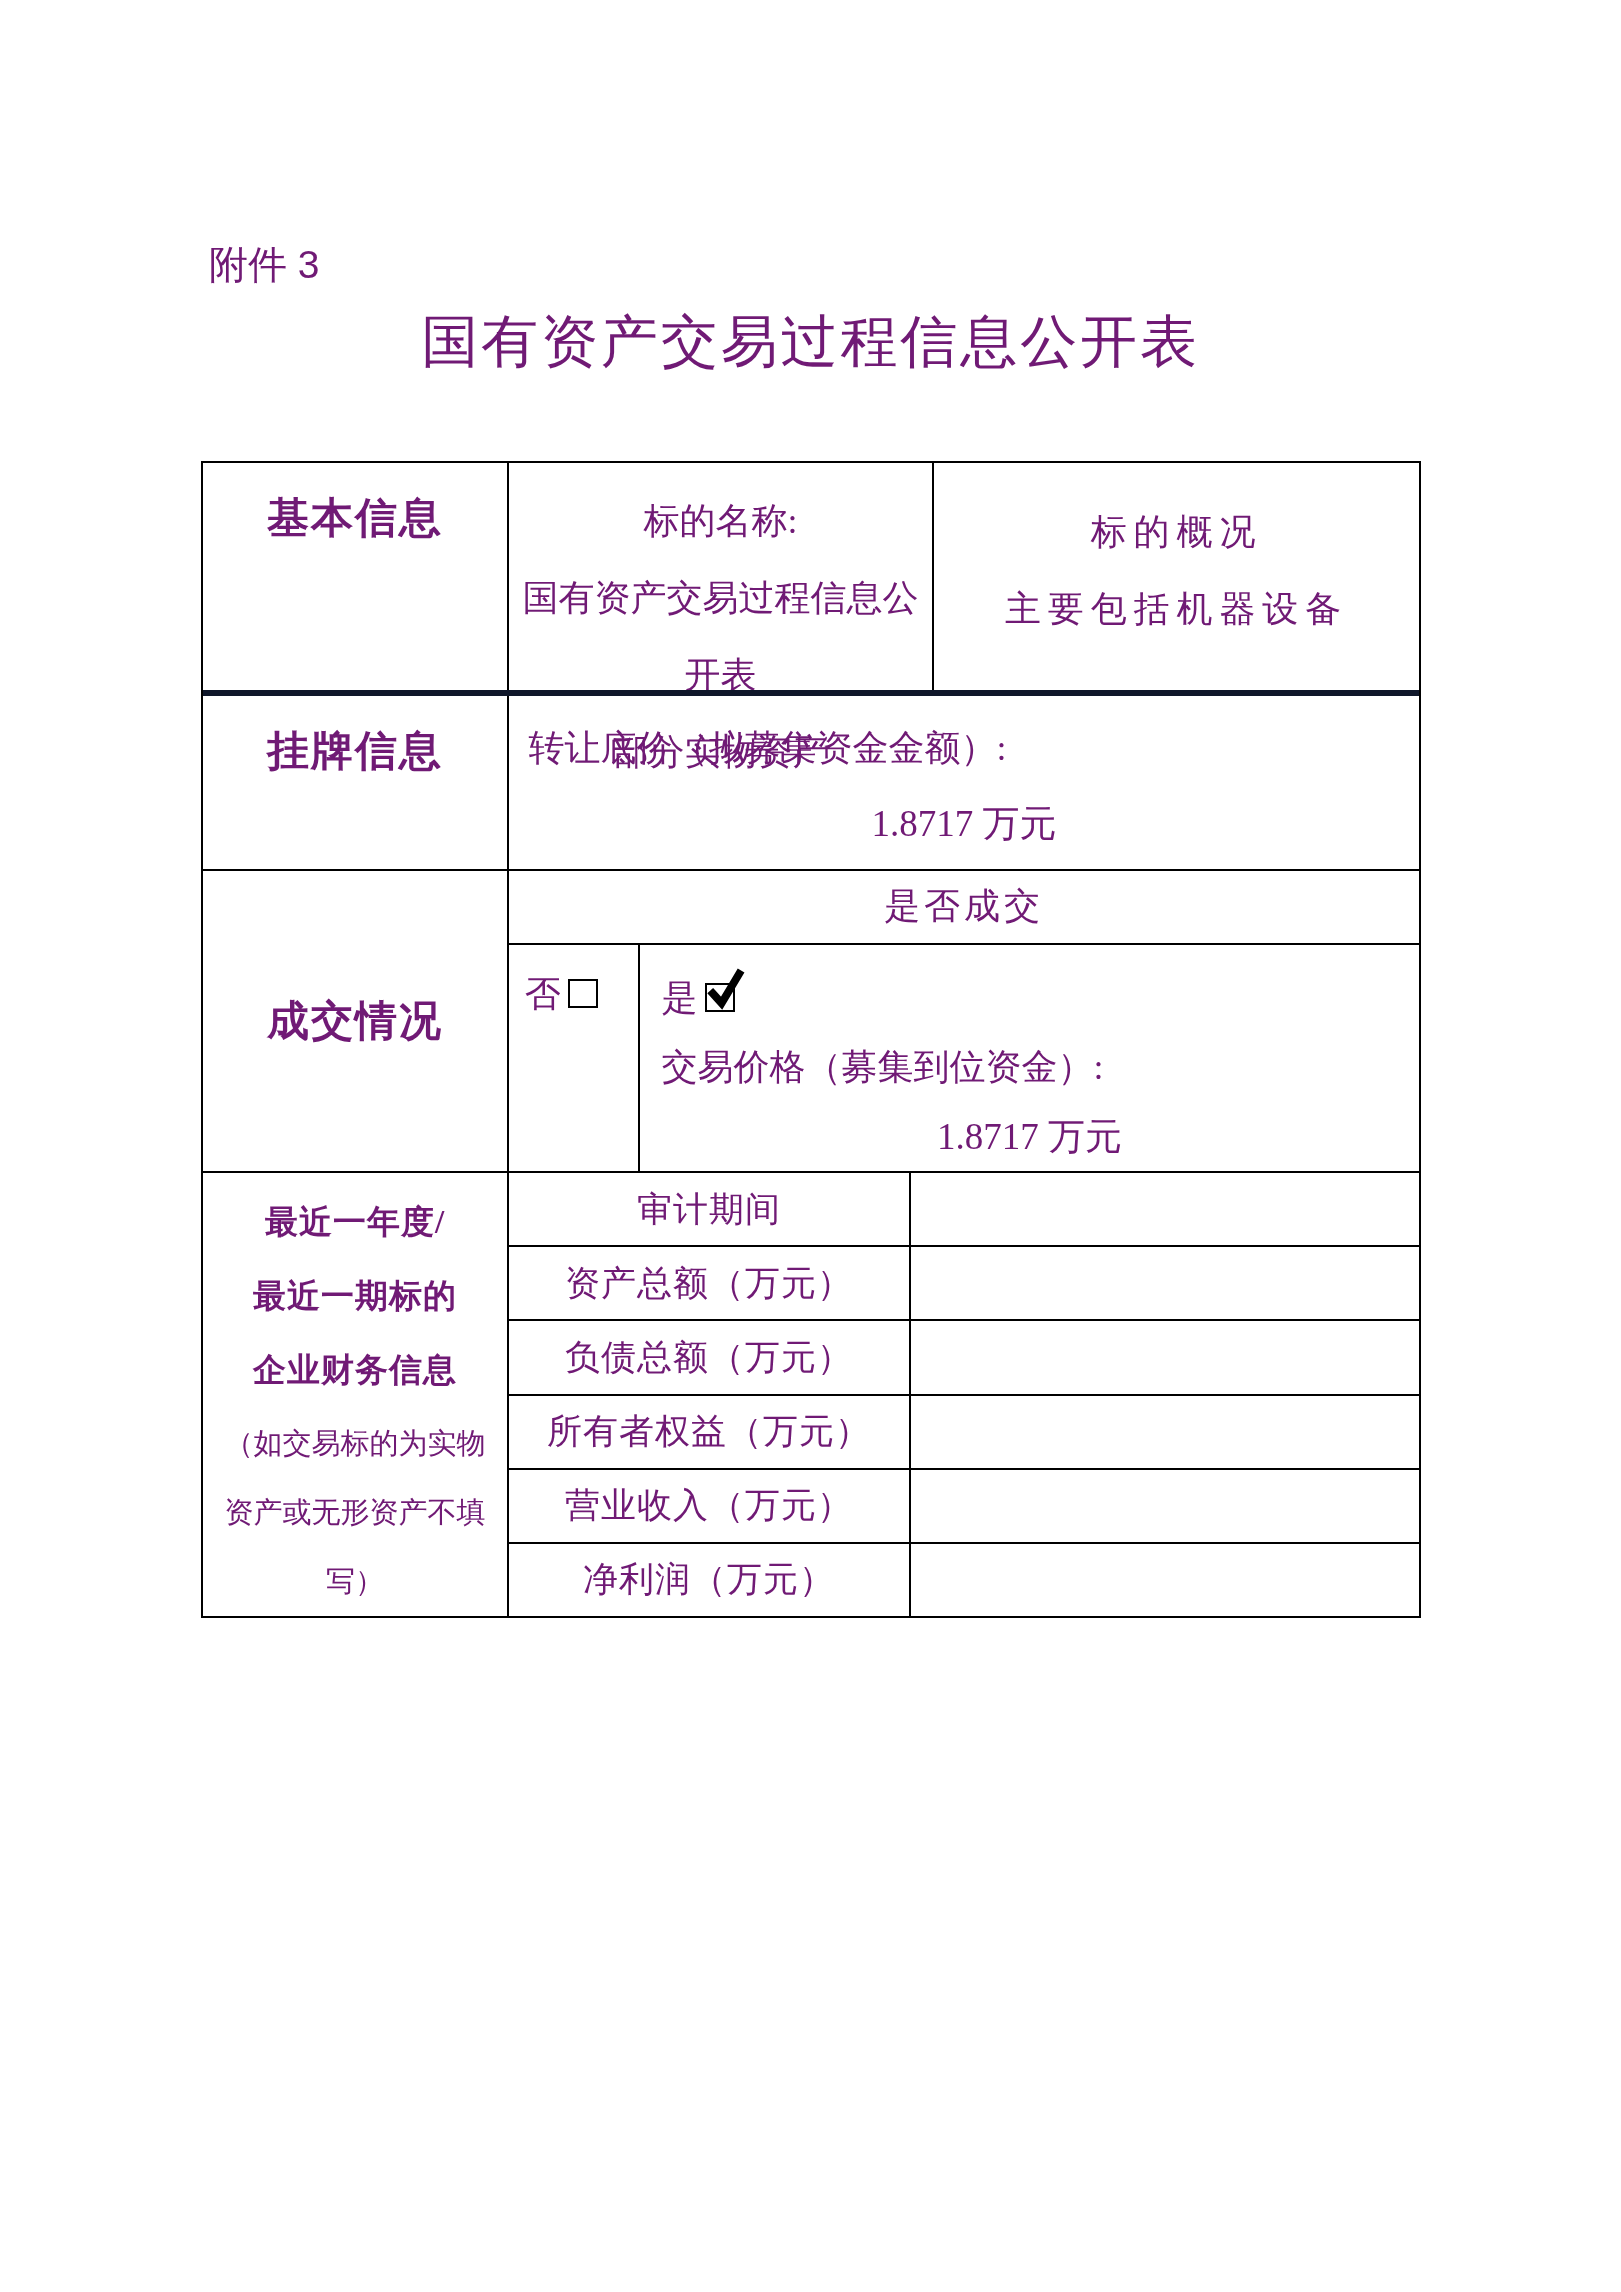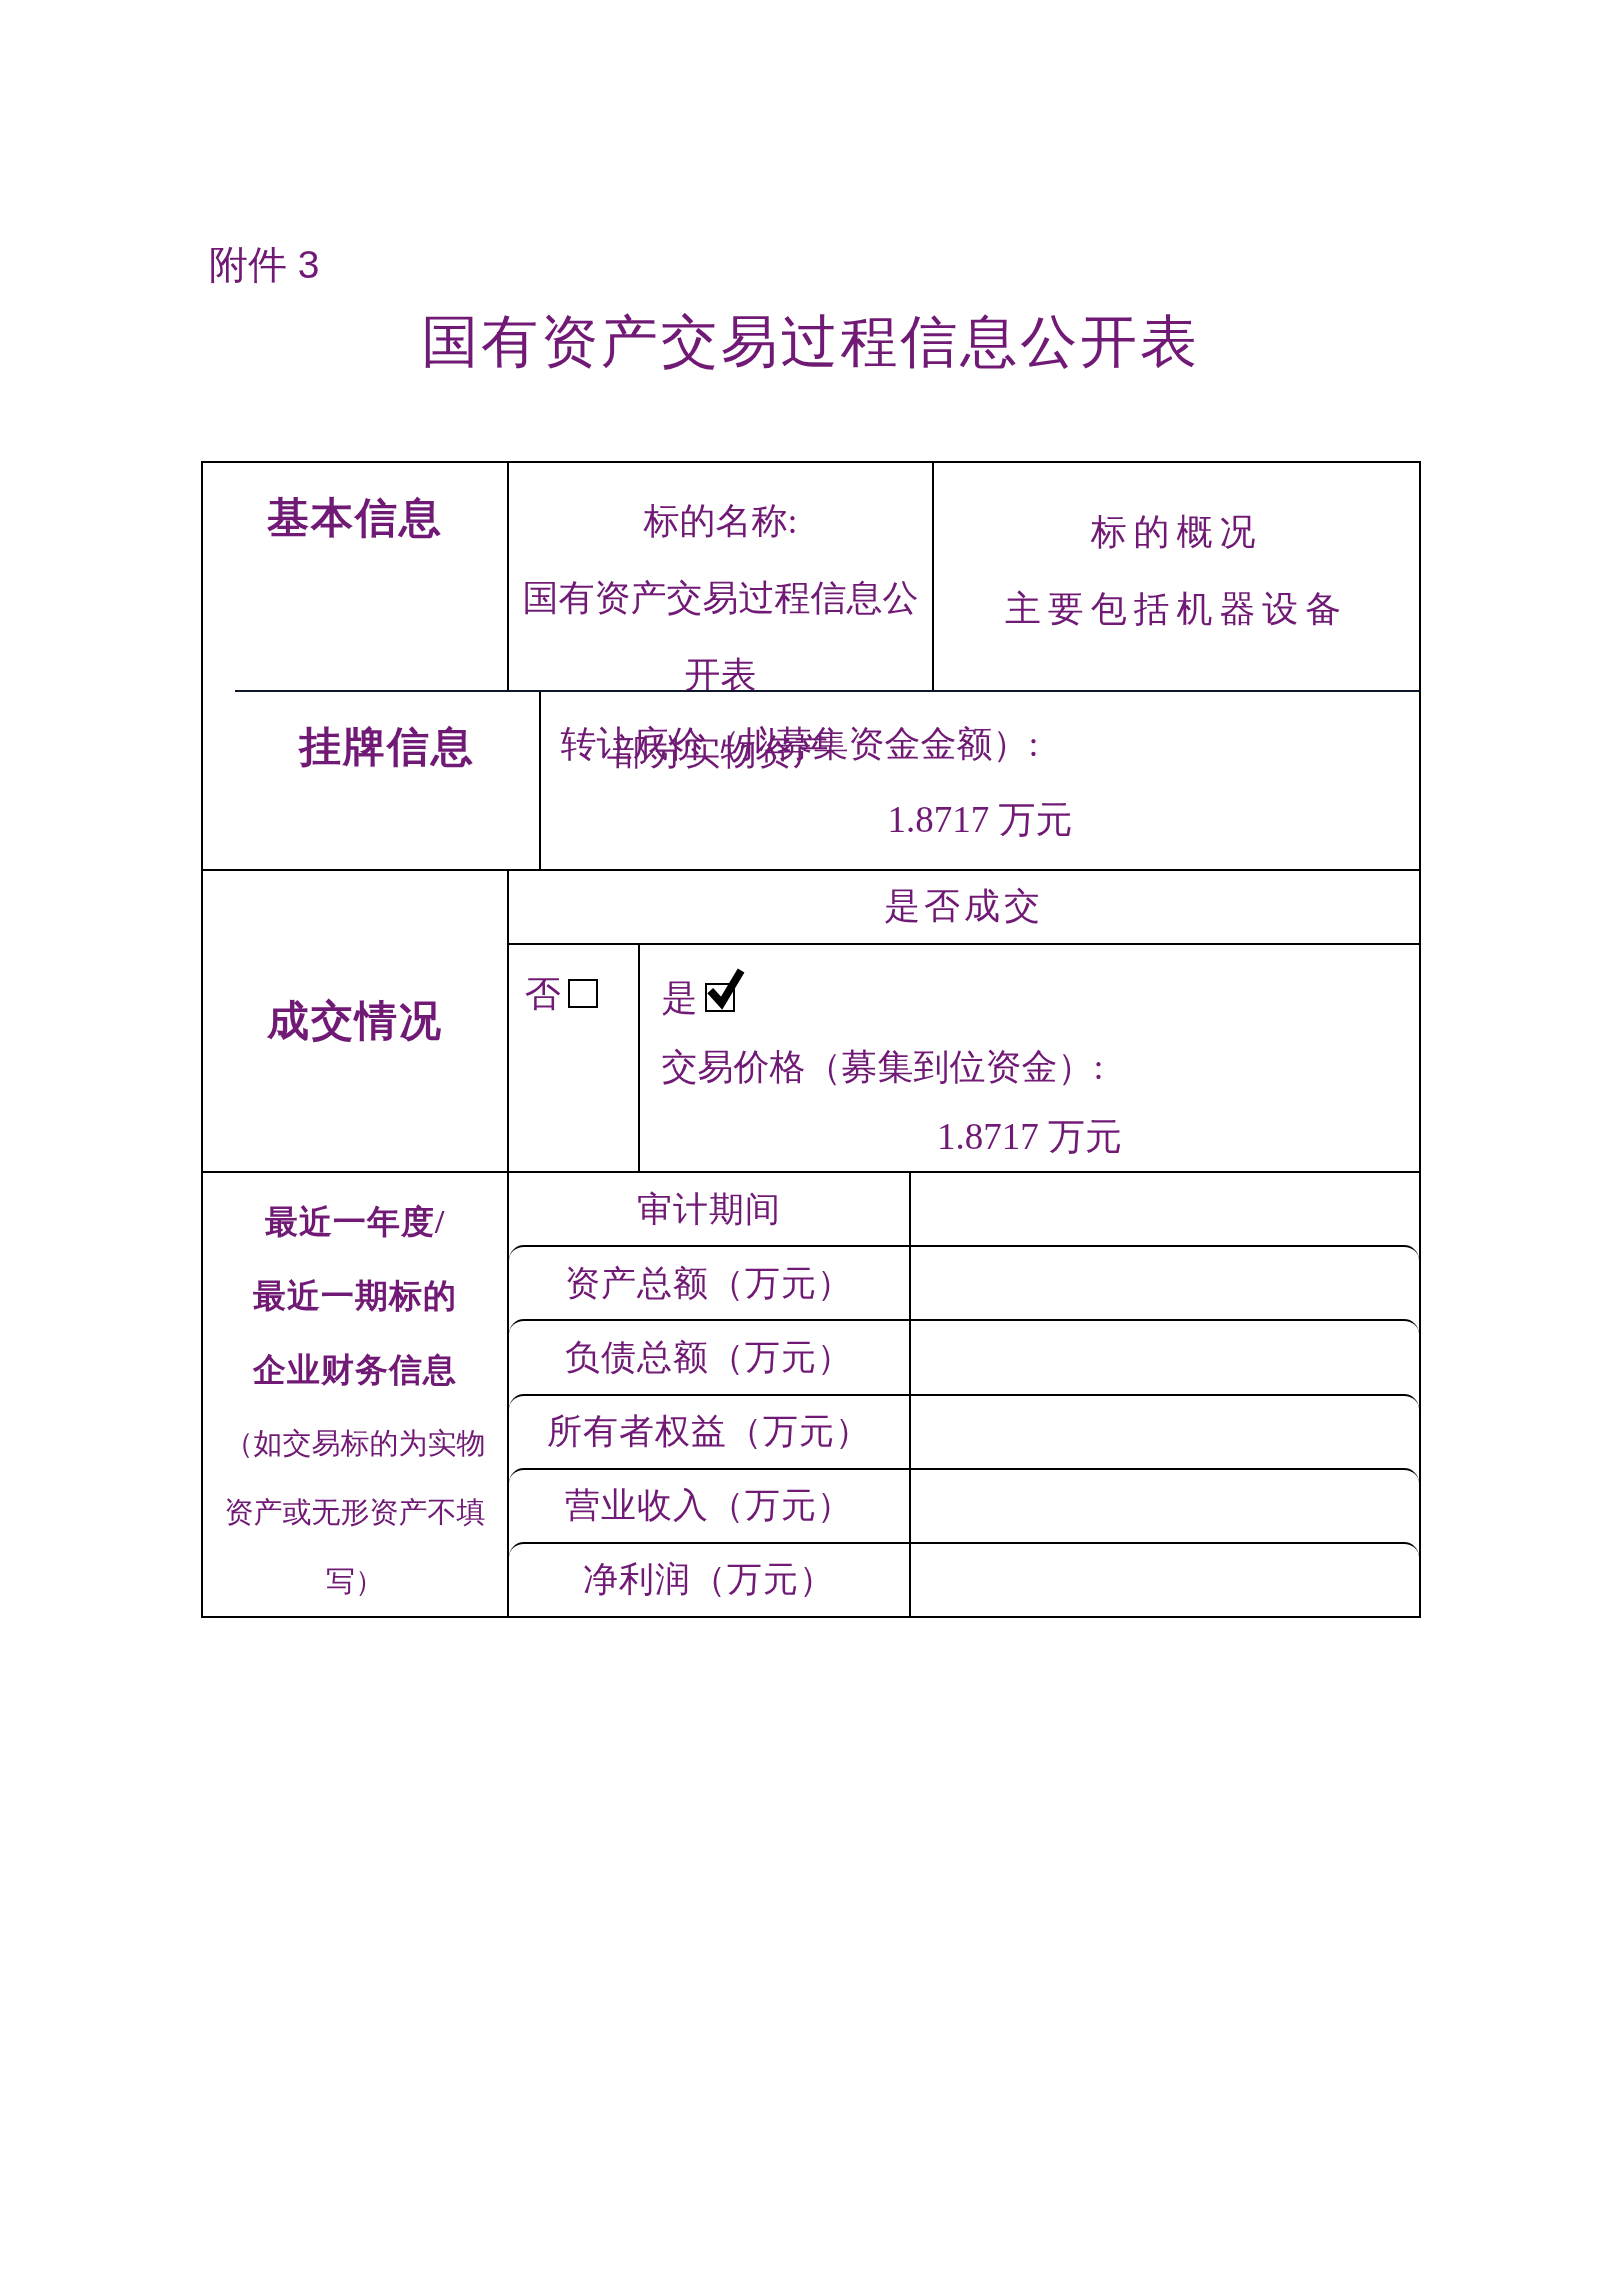--- a/index.html
+++ b/index.html
@@ -24,21 +24,21 @@
   .tbl{
     position:absolute;left:201px;top:461px;
     width:1220px;height:1157px;
     border:2px solid #000;
     box-sizing:border-box;
     display:flex;flex-direction:column;
     font-size:36px;
   }
   .sec{display:flex;box-sizing:border-box;}
   .sec-basic{height:227px;}
-  .sec-listing{height:181px;border-top:2px solid #0f172a;margin-left:32px;}
+  .sec-listing{height:181px;border-top:6px solid #0f172a;}
   .sec-deal{height:305px;border-top:2.9px solid #000;}
   .sec-fin{height:466px;border-top:2.9px solid #000;flex:1;}
   .cellA{
     width:306px;box-sizing:border-box;border-right:2px solid #000;
     text-align:center;flex-shrink:0;
   }
   .hdr{
     font-weight:700;font-size:42px;letter-spacing:2px;
   }
   .cellA .hdr{display:block;padding-top:27.4px;}
@@ -69,21 +69,21 @@
   .cb{
     display:inline-block;width:25.5px;height:25.5px;
     border:2.9px solid #000;box-sizing:content-box;
     vertical-align:-2px;margin-left:7.8px;position:relative;
   }
   .cb svg{position:absolute;left:-1px;top:-14.7px;width:37px;height:41px;overflow:visible;}
   .fin-headcell{padding-top:11.8px;}
   .fin-head{font-weight:700;font-size:33px;line-height:74px;letter-spacing:1px;}
   .fin-note{font-size:29px;line-height:69px;margin-top:2px;}
   .fin-rows{flex:1;display:flex;flex-direction:column;}
-  .fin-row{flex:1;display:flex;box-sizing:border-box;border-radius:15px;}
+  .fin-row{flex:1;display:flex;box-sizing:border-box;}
   .fin-row + .fin-row{border-top:2.9px solid #000;}
   .fin-label{
     width:402px;box-sizing:border-box;border-right:2px solid #000;
     display:flex;align-items:center;justify-content:center;
     font-size:35px;letter-spacing:1px;flex-shrink:0;
   }
   .fin-value{flex:1;}
 </style>
 </head>
 <body>

